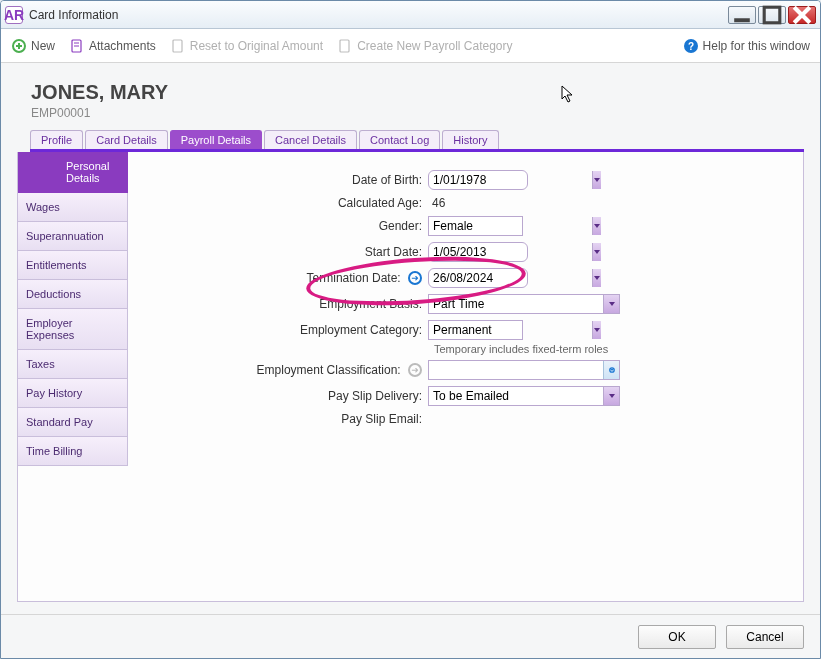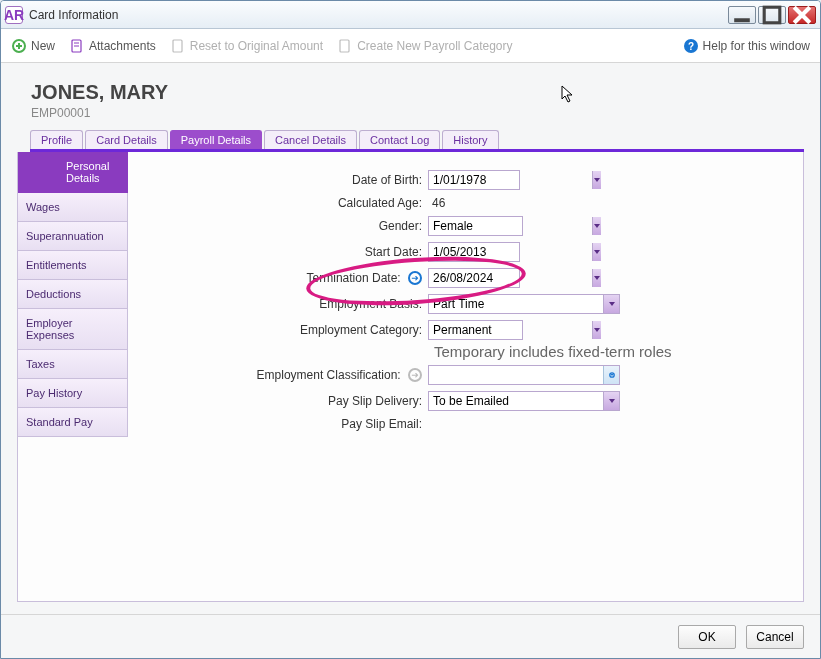--- a/index.html
+++ b/index.html
@@ -120,60 +120,60 @@
   border: 2px solid #1976d2; color:#1976d2;
   display: inline-flex; align-items: center; justify-content: center;
   font-size: 9px; margin-left: 4px; vertical-align: middle;
 }
 .lead-icon.grey { border-color:#bbb; color:#bbb; }
 .select-wrap, .input-wrap {
   display: flex; align-items: center;
   border: 1px solid #b9a7cf;
   background: #fff; height: 20px;
 }
-.select-wrap.small { width: 92px; }
+.select-wrap.small { width: 100px; border-radius: 6px; }
 .select-wrap.med { width: 95px; }
 .select-wrap.wide { width: 192px; }
 .input-wrap.wide { width: 192px; }
 .select-wrap input, .input-wrap input {
   border: none; outline: none; height: 18px;
   font-size: 12px; padding: 0 4px; flex:1; background: transparent;
 }
 .dd-btn {
   width: 16px; height: 18px;
   background: linear-gradient(#e4d3f2, #c7a8e0);
   border-left: 1px solid #b9a7cf;
   display:flex;align-items:center;justify-content:center;
   cursor: pointer;
 }
 .dd-btn svg { width:8px; height:8px; }
 .dd-btn.blue { background: linear-gradient(#e8f2fb,#cfe3f5); border-left-color:#a7c2dc;}
 
 .static-val { font-size:12px; color:#333; padding-left:4px; }
-.note { font-size: 15px; color:#666; margin-left: 306px; margin-top:-3px; margin-bottom:5px; }
+.note { font-size: 11px; color:#666; margin-left: 306px; margin-top:-3px; margin-bottom:5px; }
 
 .ellipse-highlight {
   position: absolute;
   border: 4px solid #d81b83;
   border-radius: 50%;
   width: 220px; height: 46px;
   left: 178px; top: 106px;
   transform: rotate(-4deg);
   pointer-events: none;
 }
 
 .footer {
   height: 44px;
   border-top: 1px solid #d6d6d6;
   background: #f5f6f7;
   display: flex; align-items: center; justify-content: flex-end;
   padding: 0 16px; gap: 10px;
 }
 .footer-btn {
-  width: 58px; height: 24px;
+  width: 78px; height: 24px;
   border: 1px solid #a9a9a9; border-radius: 2px;
   background: linear-gradient(#fdfdfd,#eaeaea);
   font-size: 12px; cursor: pointer;
 }
 
 .cursor {
   position: absolute;
   left: 560px; top: 22px;
   pointer-events:none;
 }
@@ -268,20 +268,21 @@
       <div class="sidebar">
         <div class="side-item active">Personal Details</div>
         <div class="side-item">Wages</div>
         <div class="side-item">Superannuation</div>
         <div class="side-item">Entitlements</div>
         <div class="side-item">Deductions</div>
         <div class="side-item">Employer Expenses</div>
         <div class="side-item">Taxes</div>
         <div class="side-item">Pay History</div>
         <div class="side-item">Standard Pay</div>
+        <div class="side-item">Time Billing</div>
       </div>
 
       <div class="form-area">
 
         <div class="form-row">
           <div class="form-label">Date of Birth:</div>
           <div class="select-wrap small">
             <input value="1/01/1978" style="">
             <div class="dd-btn">
                 <svg viewBox="0 0 8 8">

